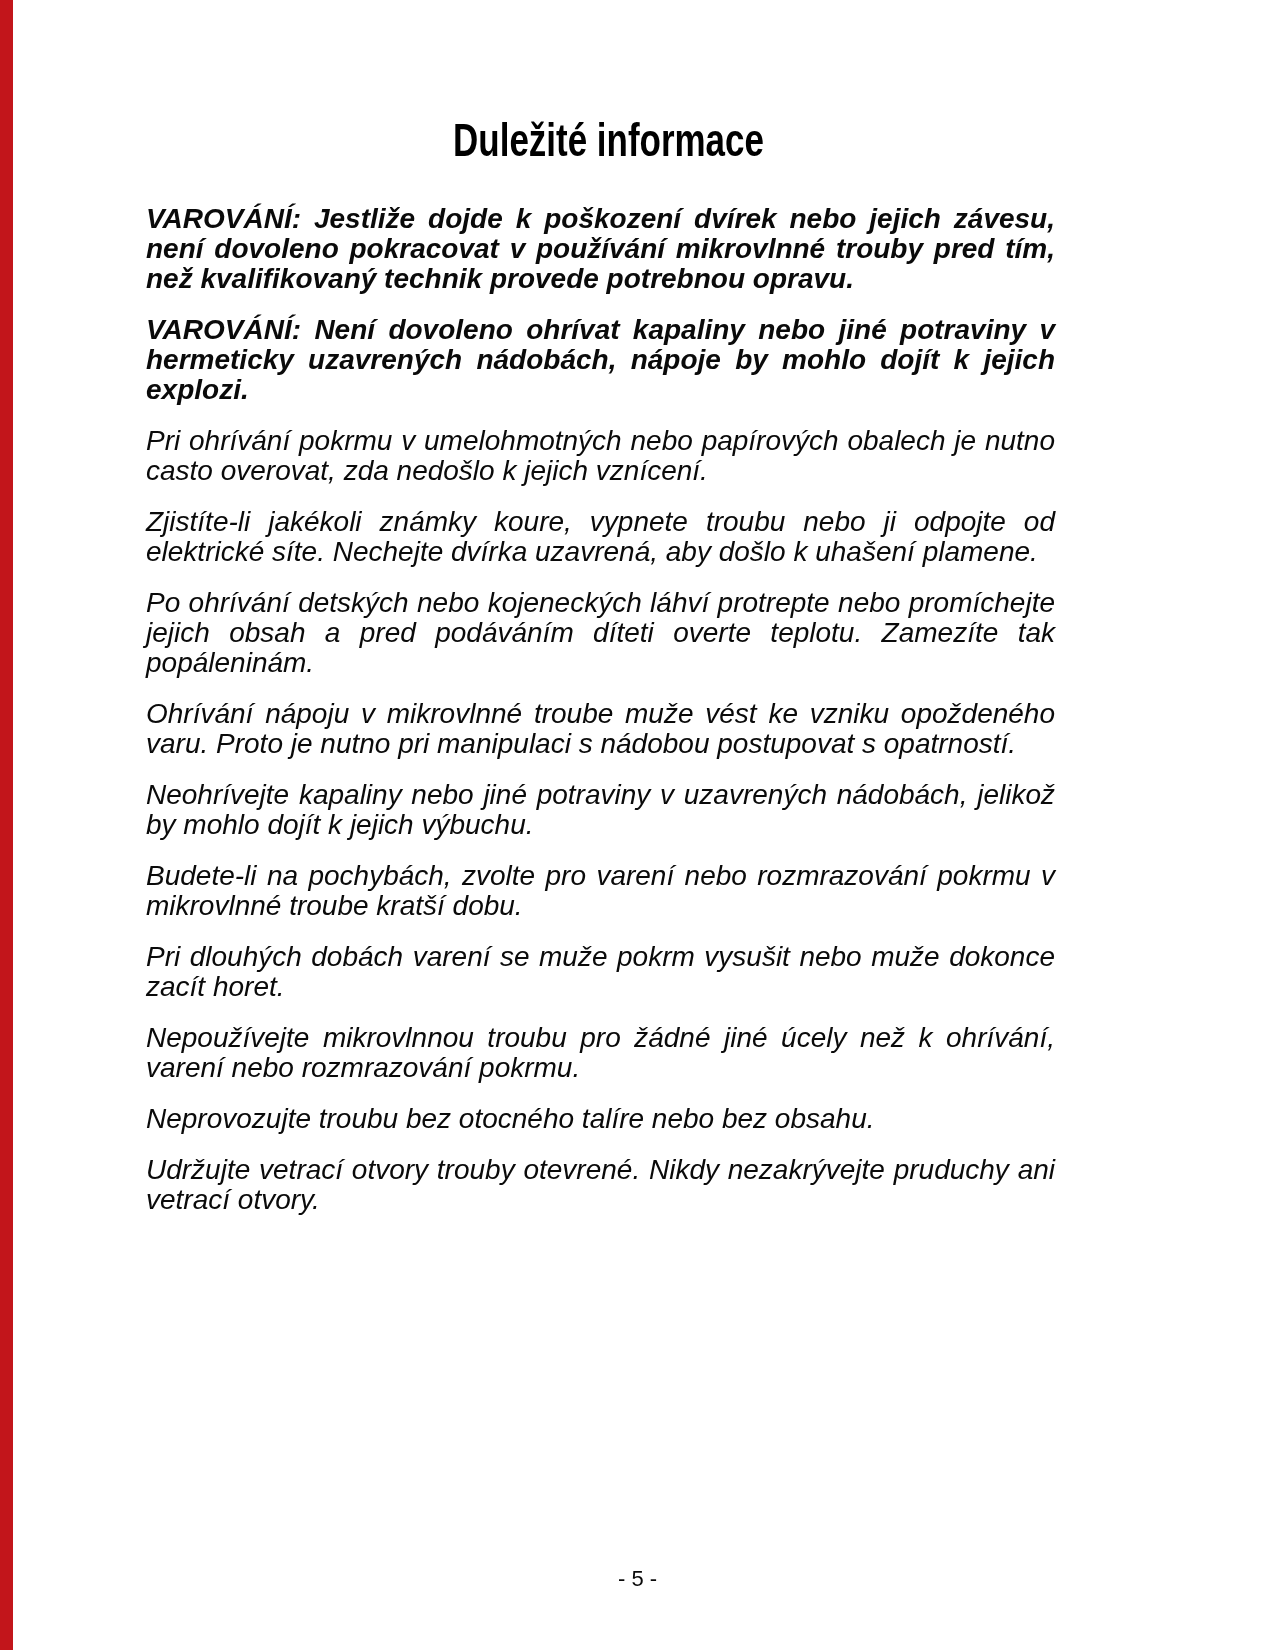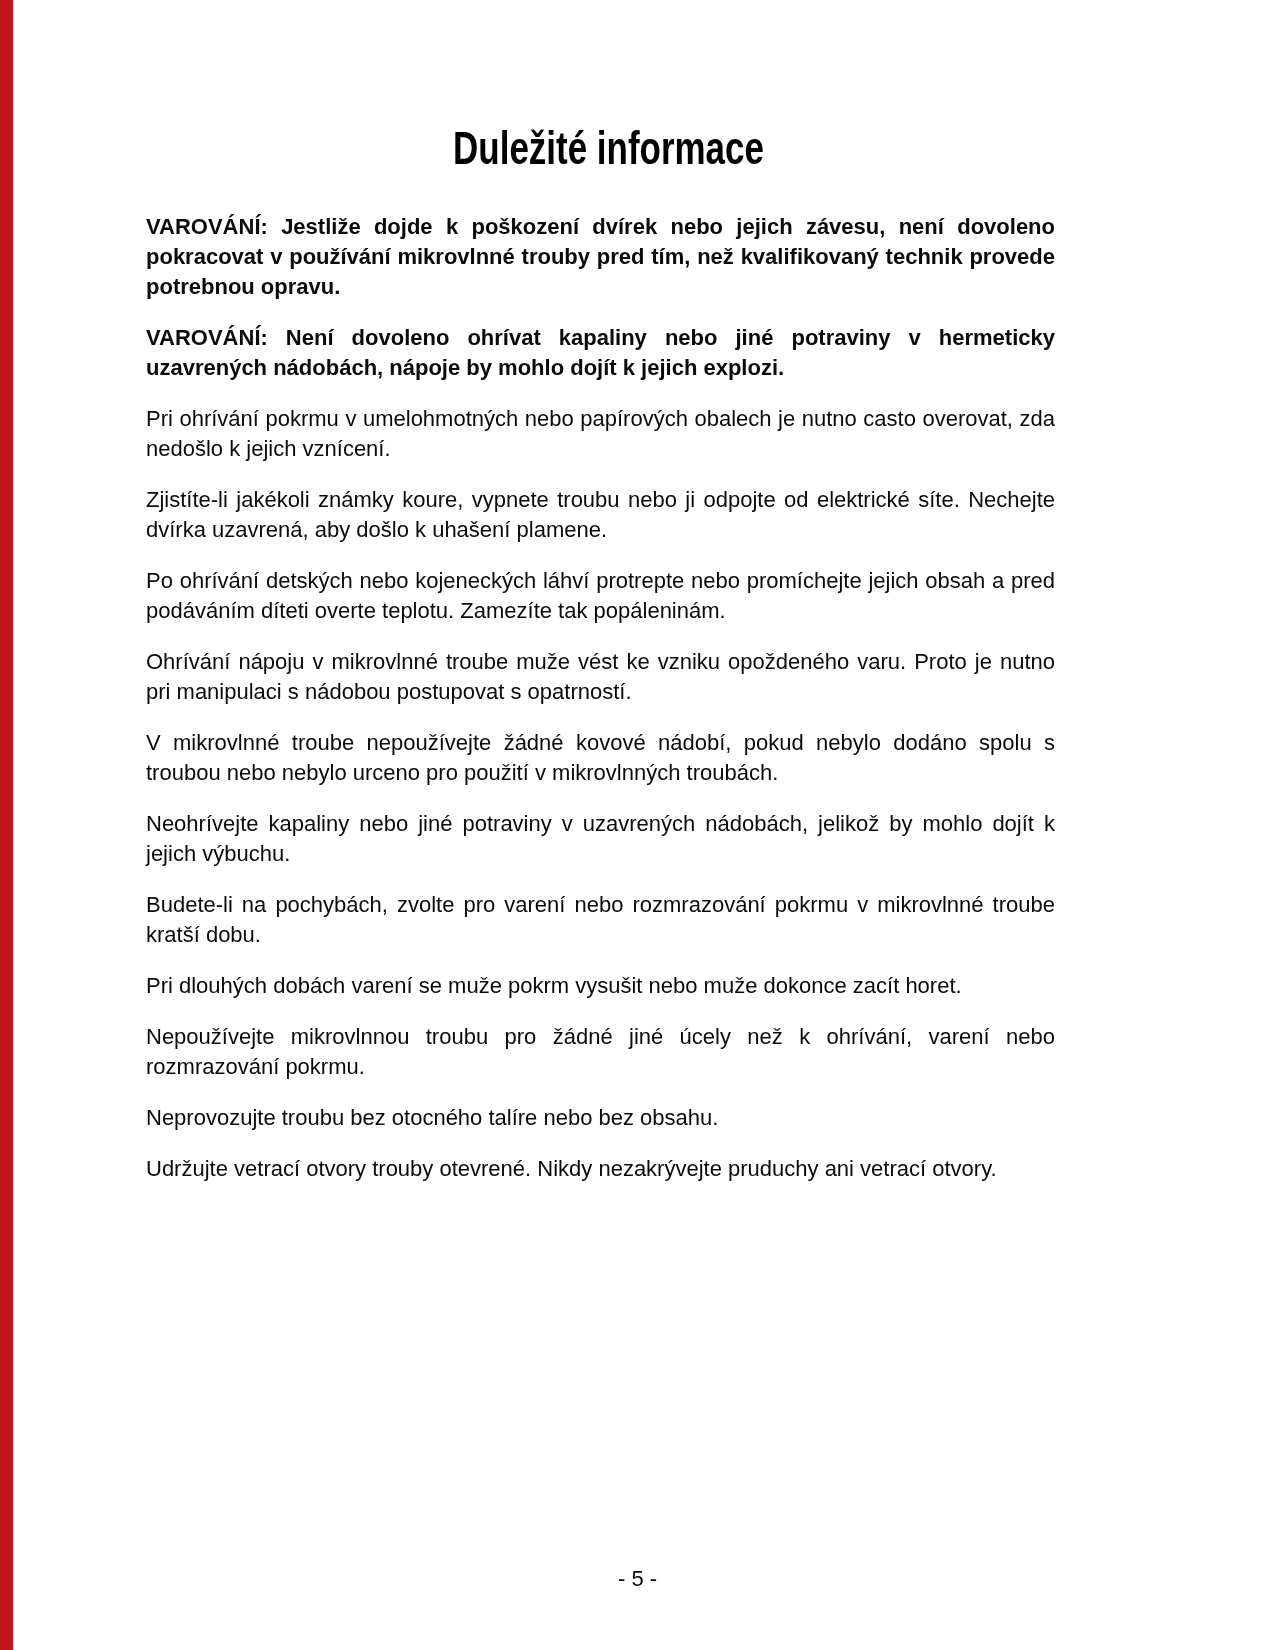--- a/index.html
+++ b/index.html
@@ -12,43 +12,44 @@
     font-family: "Liberation Sans", sans-serif;
     overflow: hidden;
   }
   .edge-stripe {
     position: absolute;
     left: 0; top: 0;
     width: 13px; height: 1650px;
   }
   .sheet {
     position: absolute;
-    left: 146px; top: 12px;
+    left: 146px; top: 4px;
     width: 925px;
     padding-top: 112px;
   }
   h1.doc-title {
     margin: 0 0 40px 0;
     font-size: 46px;
     line-height: 48px;
     font-weight: bold;
     text-align: center;
     white-space: nowrap;
   }
   h1.doc-title .squeeze {
     display: inline-block;
     transform: scaleX(0.76);
     transform-origin: 50% 50%;
   }
   .body-text p {
     margin: 0 16px 21px 0;
-    font-size: 22px;
+    font-size: 28px;
     line-height: 30px;
     text-align: justify;
     color: #0a0a0a;
+    font-style: italic;
   }
   .body-text p.warning {
     font-weight: bold;
   }
   .page-footer {
     position: absolute;
     top: 1566px;
     left: 0;
     width: 1275px;
     text-align: center;
@@ -63,21 +64,20 @@
 
 <div class="sheet">
   <h1 class="doc-title"><span class="squeeze">Duležité informace</span></h1>
   <main class="body-text" id="paras">
       <p class="warning">VAROVÁNÍ: Jestliže dojde k poškození dvírek nebo jejich závesu, není dovoleno pokracovat v používání mikrovlnné trouby pred tím, než kvalifikovaný technik provede potrebnou opravu.</p>
       <p class="warning">VAROVÁNÍ: Není dovoleno ohrívat kapaliny nebo jiné potraviny v hermeticky uzavrených nádobách, nápoje by mohlo dojít k jejich explozi.</p>
       <p>Pri ohrívání pokrmu v umelohmotných nebo papírových obalech je nutno casto overovat, zda nedošlo k jejich vznícení.</p>
       <p>Zjistíte-li jakékoli známky koure, vypnete troubu nebo ji odpojte od elektrické síte. Nechejte dvírka uzavrená, aby došlo k uhašení plamene.</p>
       <p>Po ohrívání detských nebo kojeneckých láhví protrepte nebo promíchejte jejich obsah a pred podáváním díteti overte teplotu. Zamezíte tak popáleninám.</p>
       <p>Ohrívání nápoju v mikrovlnné troube muže vést ke vzniku opoždeného varu. Proto je nutno pri manipulaci s nádobou postupovat s opatrností.</p>
-      <p>V mikrovlnné troube nepoužívejte žádné kovové nádobí, pokud nebylo dodáno spolu s troubou nebo nebylo urceno pro použití v mikrovlnných troubách.</p>
       <p>Neohrívejte kapaliny nebo jiné potraviny v uzavrených nádobách, jelikož by mohlo dojít k jejich výbuchu.</p>
       <p>Budete-li na pochybách, zvolte pro varení nebo rozmrazování pokrmu v mikrovlnné troube kratší dobu.</p>
       <p>Pri dlouhých dobách varení se muže pokrm vysušit nebo muže dokonce zacít horet.</p>
       <p>Nepoužívejte mikrovlnnou troubu pro žádné jiné úcely než k ohrívání, varení nebo rozmrazování pokrmu.</p>
       <p>Neprovozujte troubu bez otocného talíre nebo bez obsahu.</p>
       <p>Udržujte vetrací otvory trouby otevrené. Nikdy nezakrývejte pruduchy ani vetrací otvory.</p>
     </main>
 </div>
 
 <div class="page-footer">

